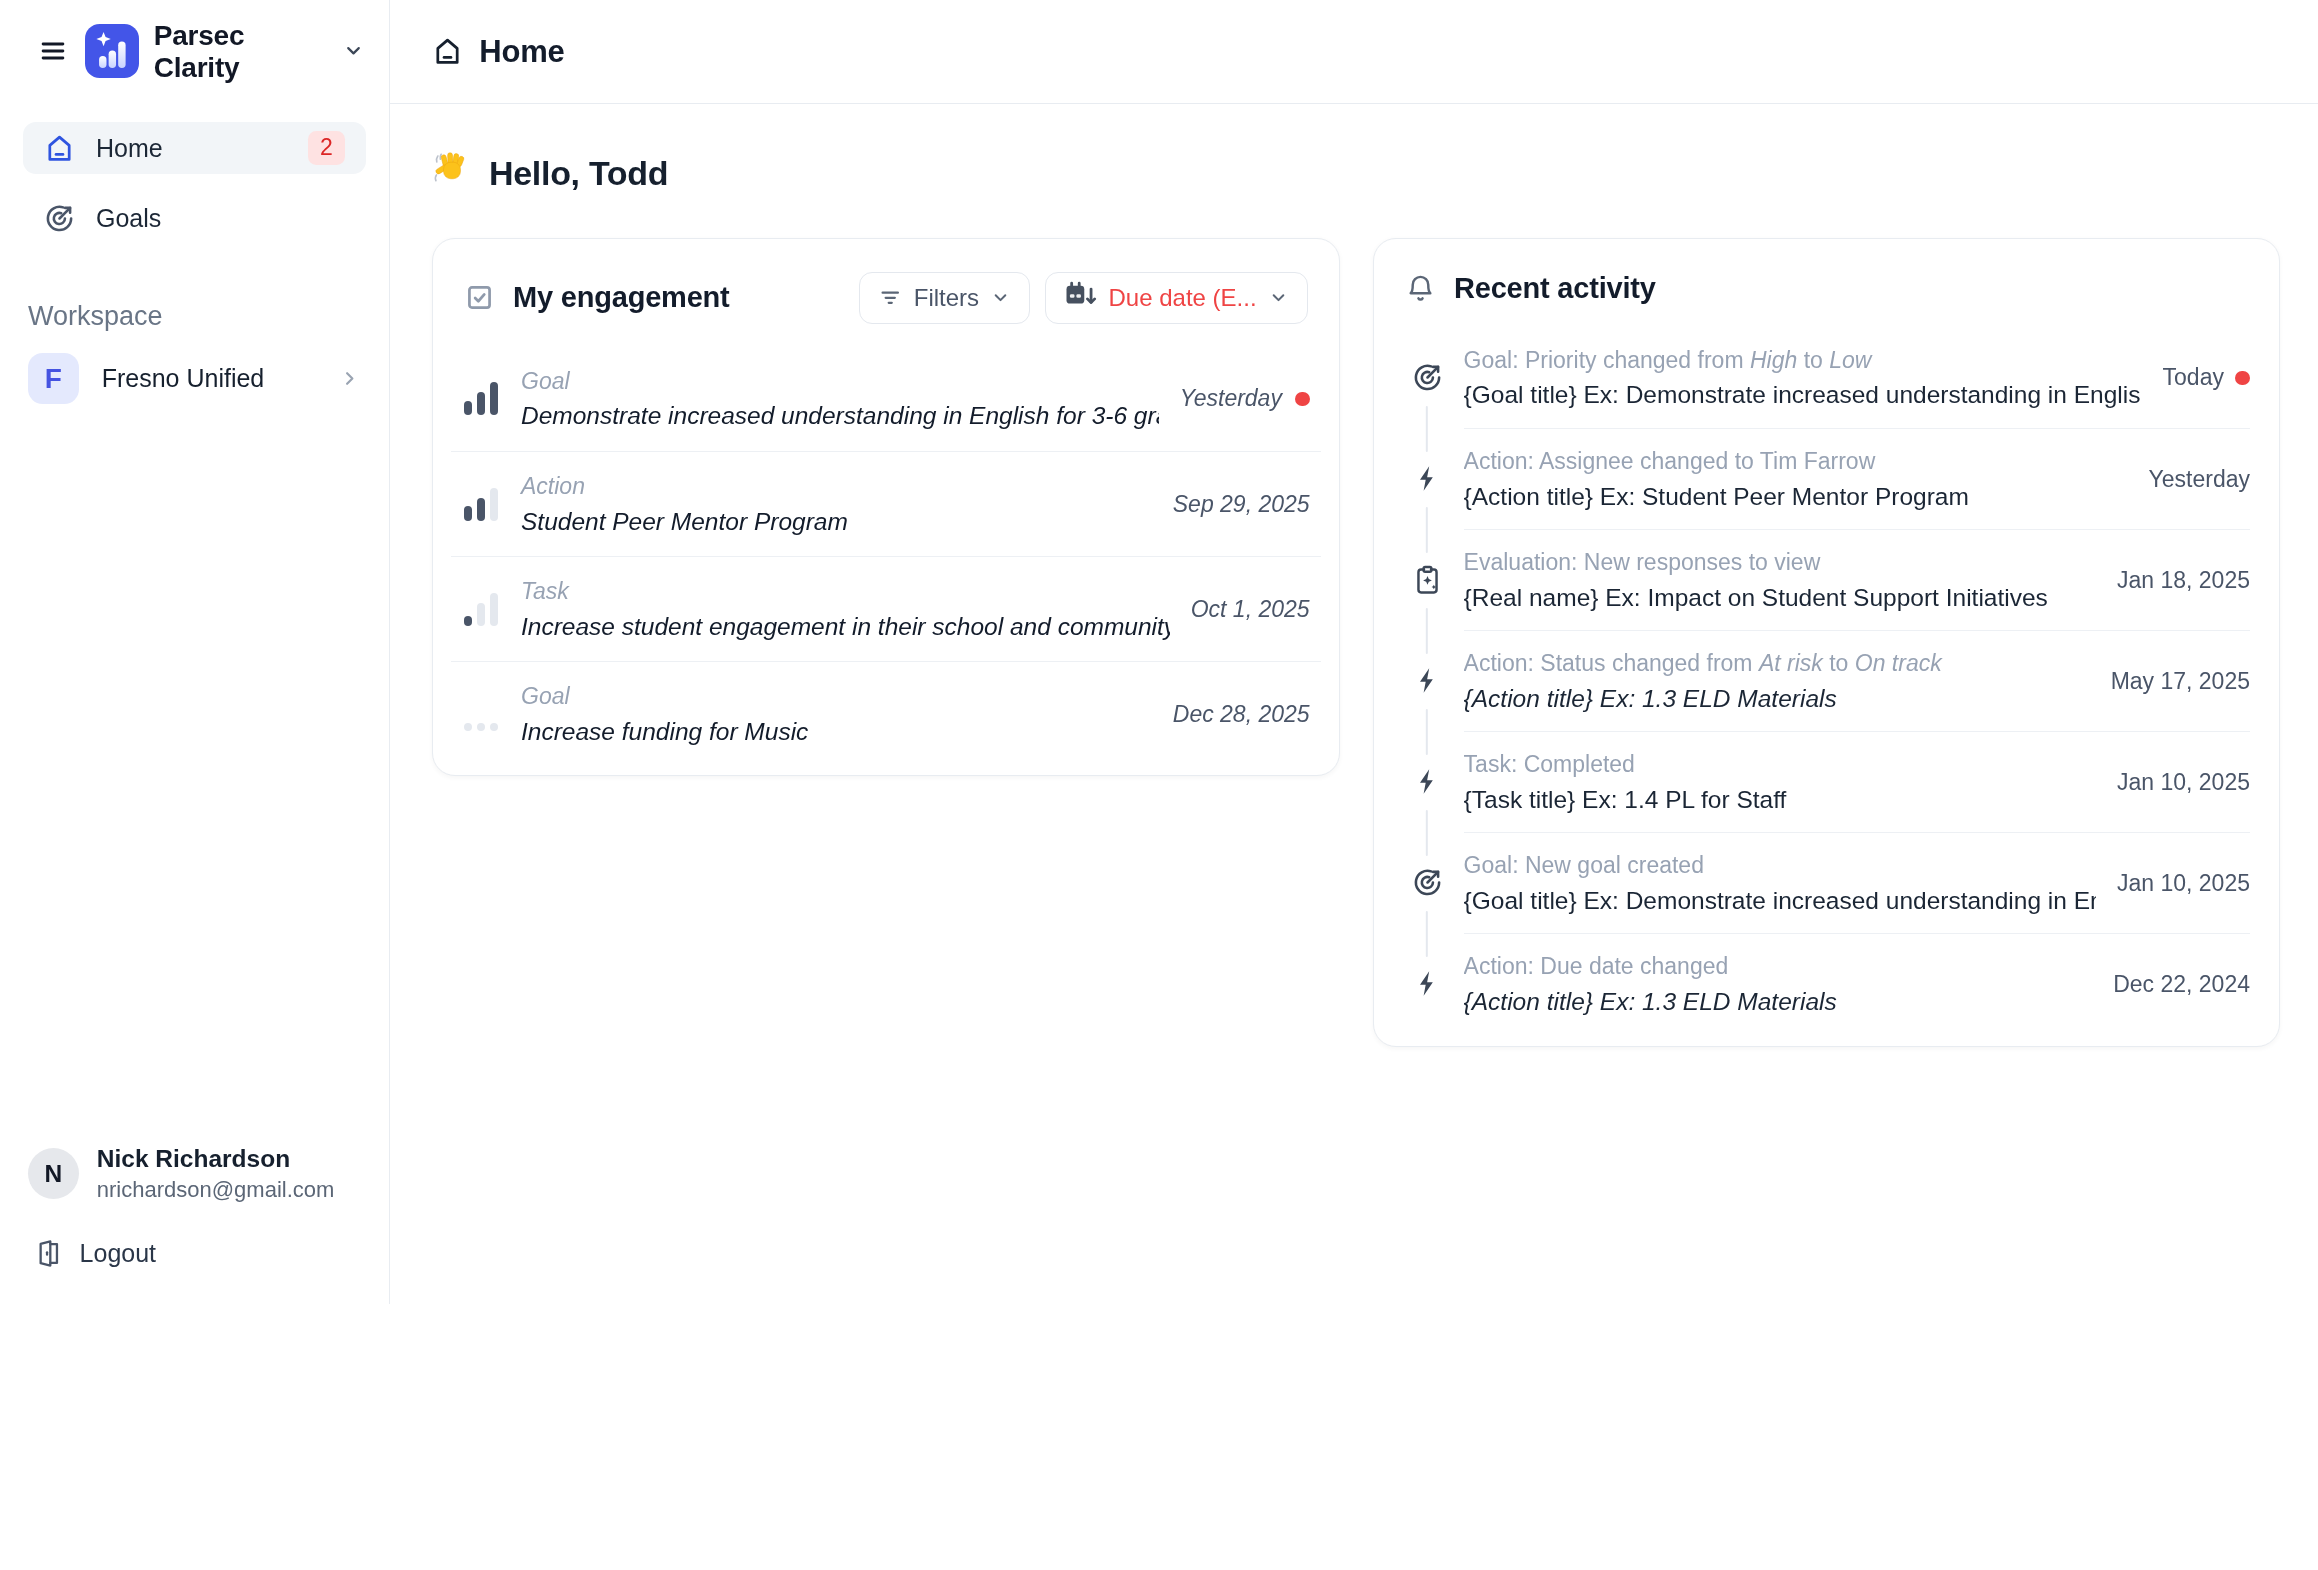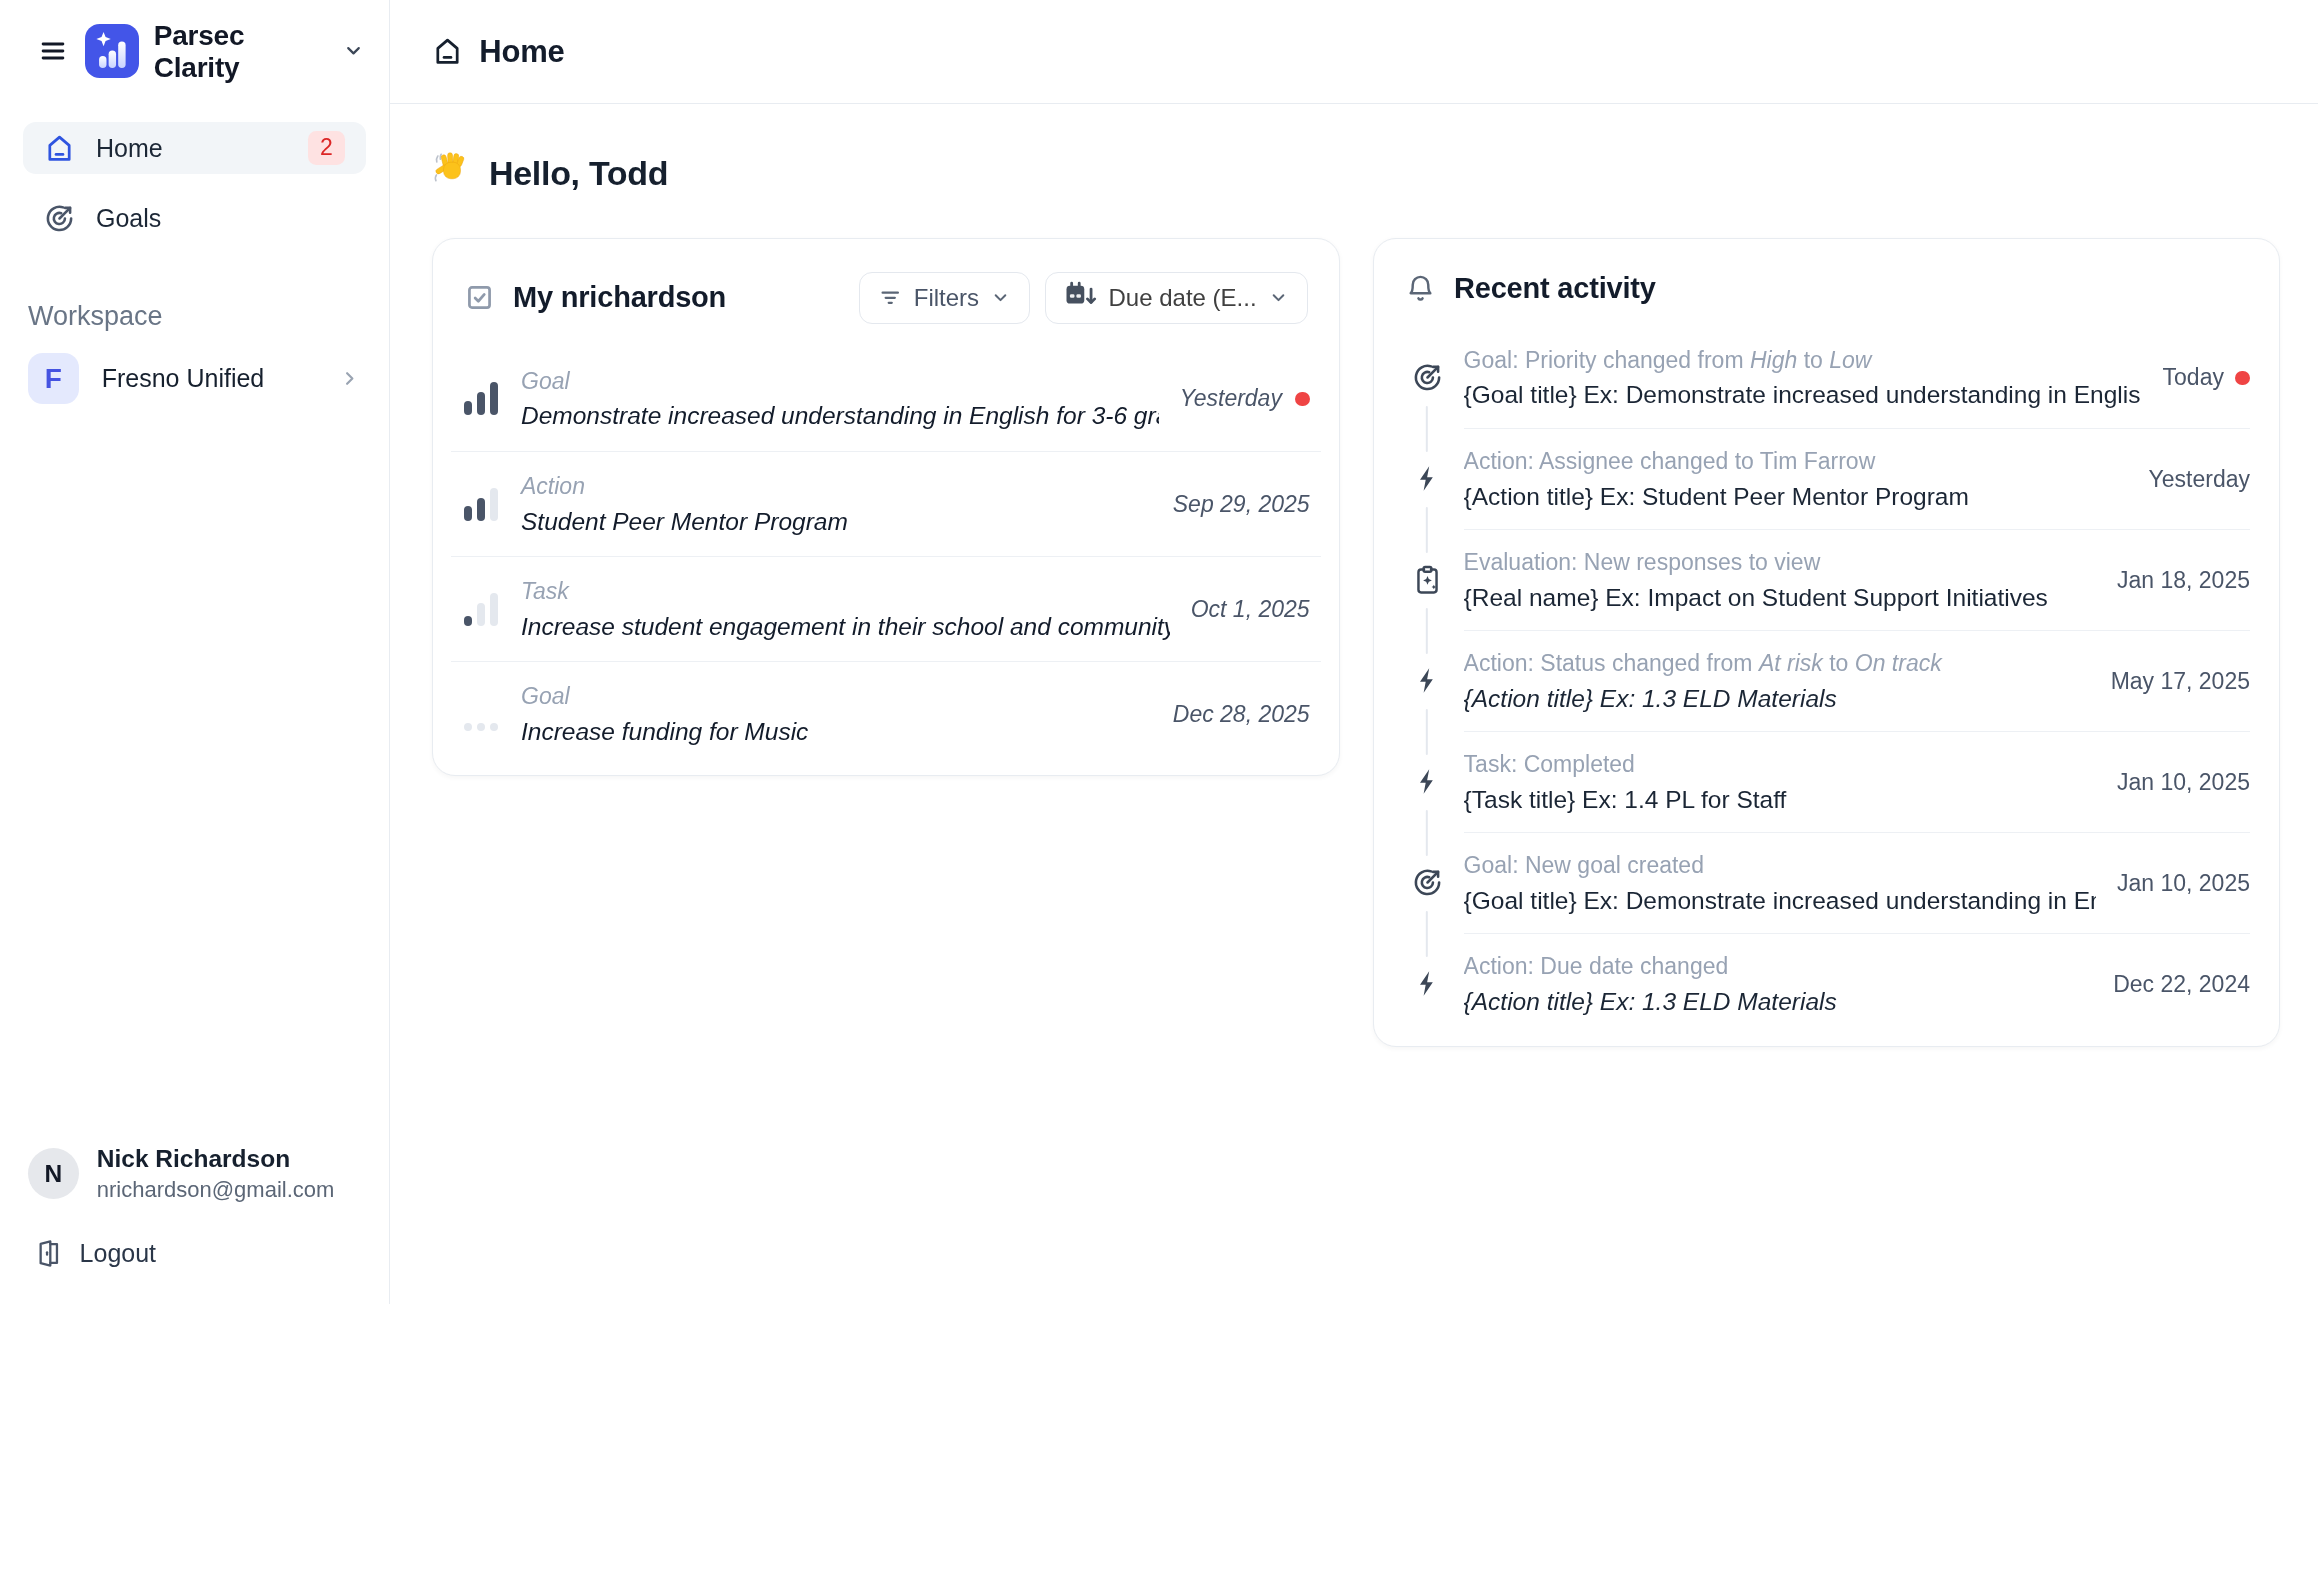--- a/index.html
+++ b/index.html
@@ -59,21 +59,21 @@
   .card { background:#fff; border:1.6px solid #e8ecf1; border-radius:23px;
     box-shadow:0 1.6px 4.9px rgba(18,24,38,.04); }
   .card-head { display:flex; align-items:center; gap:18px; padding:33px 31px 19.6px; }
   .card-head .ic { display:flex; }
   .card-title { font-size:29px; font-weight:700; color:#131c2b; letter-spacing:-0.2px; }
   .head-actions { margin-left:auto; display:flex; gap:14.7px; }
   .btn { display:flex; align-items:center; gap:11.4px; height:52px; padding:0 18px;
     background:#fff; border:1.6px solid #e4e8ee; border-radius:13px; font-size:24px;
     color:#4a5568; cursor:pointer; font-family:inherit; }
   .btn .chev { color:#5b6676; display:flex; }
-  .btn.sort { color:#404040; }
+  .btn.sort { color:#ef4444; }
 
   
   .card.assignments { width:908px; }
   .a-rows { padding:3.3px 18px 8.2px; }
   .a-row { display:flex; align-items:center; height:105px; padding:0 11.4px 0 13px; cursor:pointer;font-style:italic; }
   .a-row + .a-row { border-top:1.6px solid #edf0f4; }
   .bars { width:36px; min-width:36px; height:33px; display:flex; align-items:flex-end;
     gap:4.9px; margin-right:21px; }
   .bars i { display:block; width:8.2px; border-radius:4.9px; background:#4a5568; }
   .bars .b1 { height:14.7px; } .bars .b2 { height:23px; } .bars .b3 { height:33px; }
@@ -237,21 +237,21 @@
       <div class="cards">
 
         <section class="card assignments">
           <div class="card-head">
             <span class="ic" style="color:#8f9aab">
               <svg width="31" height="31" viewBox="0 0 24 24" fill="none" stroke="currentColor" stroke-width="2.1" stroke-linecap="round" stroke-linejoin="round">
                   <rect x="4.2" y="4.2" width="15.6" height="15.6" rx="2"></rect>
                   <path d="m8.6 12.4 2.5 2.5 4.6-5.3"></path>
                 </svg>
             </span>
-            <h2 class="card-title">My nrichardson</h2>
+            <h2 class="card-title">My engagement</h2>
             <div class="head-actions">
               <button class="btn">
                 <span class="chev">
                   <svg width="24.5" height="24.5" viewBox="0 0 24 24" fill="none" stroke="currentColor" stroke-width="2.2" stroke-linecap="round">
                       <path d="M4.5 7.5h15M7.5 12.5h9M10.5 17.5h3"></path>
                     </svg>
                 </span>
                 <span>Filters</span>
                 <span class="chev">
                   <svg width="21" height="21" viewBox="0 0 24 24" fill="none" stroke="currentColor" stroke-width="2.3" stroke-linecap="round" stroke-linejoin="round">

